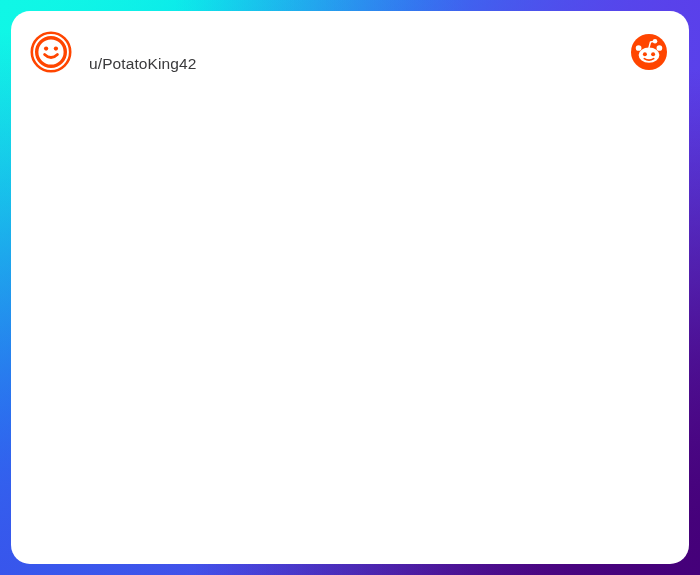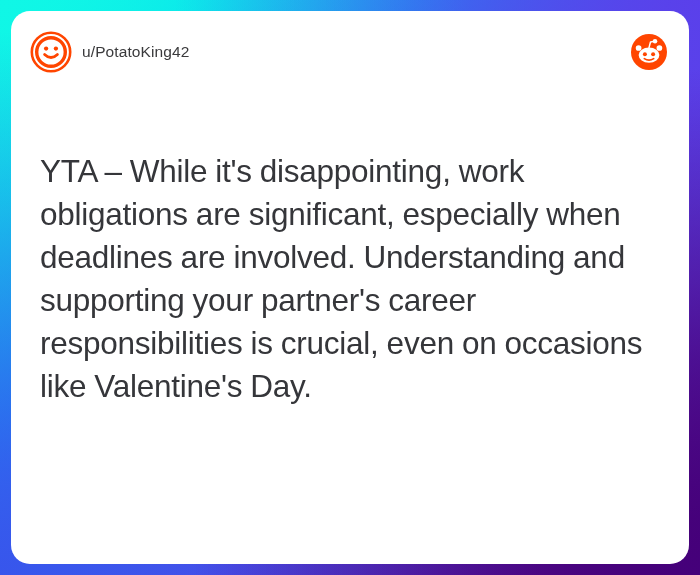--- a/index.html
+++ b/index.html
@@ -89,22 +89,22 @@
     top: 0;
     width: 678px;
     height: 82px;
     display: flex;
     align-items: center;
     box-sizing: border-box;
     padding: 0 22px 0 19px;
   }
   #author-block {
     display: flex;
-    align-items: center;
-    gap: 10px;
+    align-items: flex-end;
+    gap: 17px;
     flex: 1 1 auto;
     min-width: 0;
   }
   #avatar {
     width: 42px;
     height: 42px;
     flex: 0 0 42px;
     display: block;
   }
   #author-name {
@@ -167,16 +167,15 @@
         <circle cx="7.6" cy="14.0" r="2.85" fill="#FFFFFF"></circle>
         <circle cx="24.0" cy="7.3" r="2.25" fill="#FFFFFF"></circle>
         <path d="M18 13.6 L19.5 8.0 L23.4 7.3" fill="none" stroke="#FFFFFF" stroke-width="1.5" stroke-linecap="round" stroke-linejoin="round"></path>
         <circle cx="13.9" cy="20.3" r="2.0" fill="#FF4500"></circle>
         <circle cx="22.1" cy="20.3" r="2.0" fill="#FF4500"></circle>
         <path d="M13.3 24.6 Q18 27.8 22.7 24.6" fill="none" stroke="#FF4500" stroke-width="1.65" stroke-linecap="round"></path>
       </svg>
 
     </div>
 
-    <div id="post-body">YTA – While it's disappointing, work obligations are significant, especially when deadlines are involved. Understanding and supporting your partner's career responsibilities is crucial, even on occasions like Valentine's Day.</div>
 
   </div>
 </div>
 
 </body></html>

